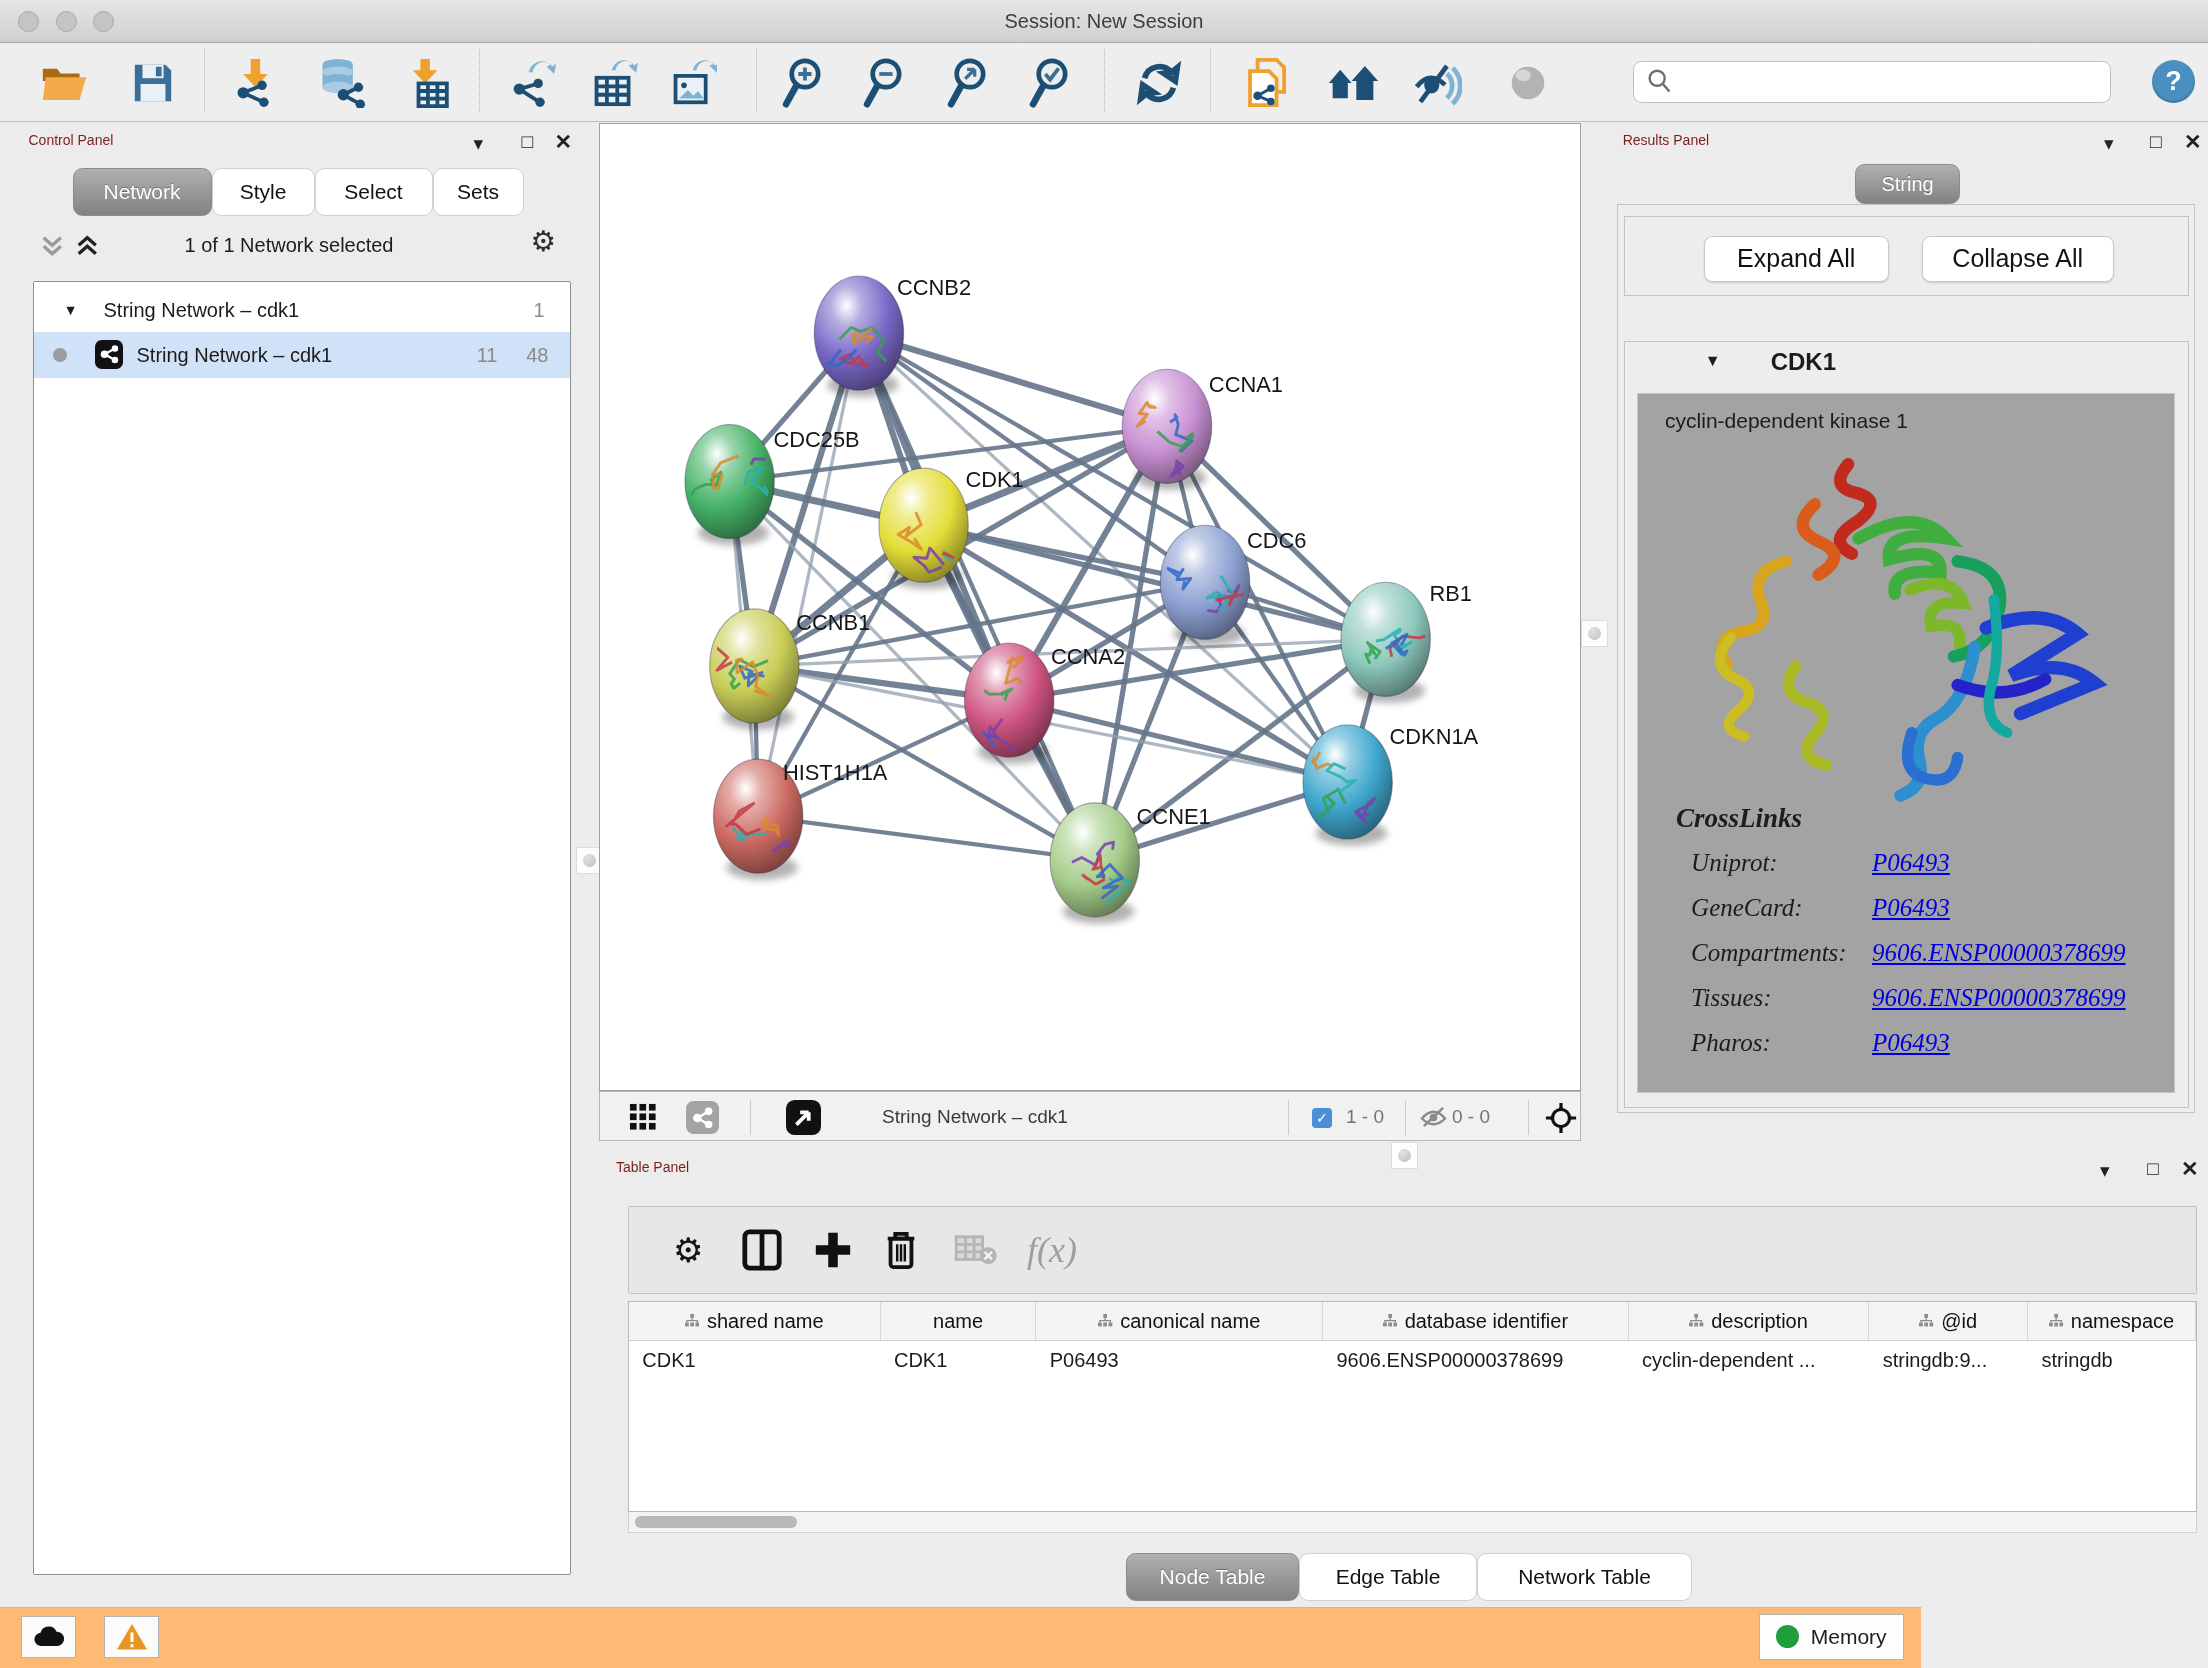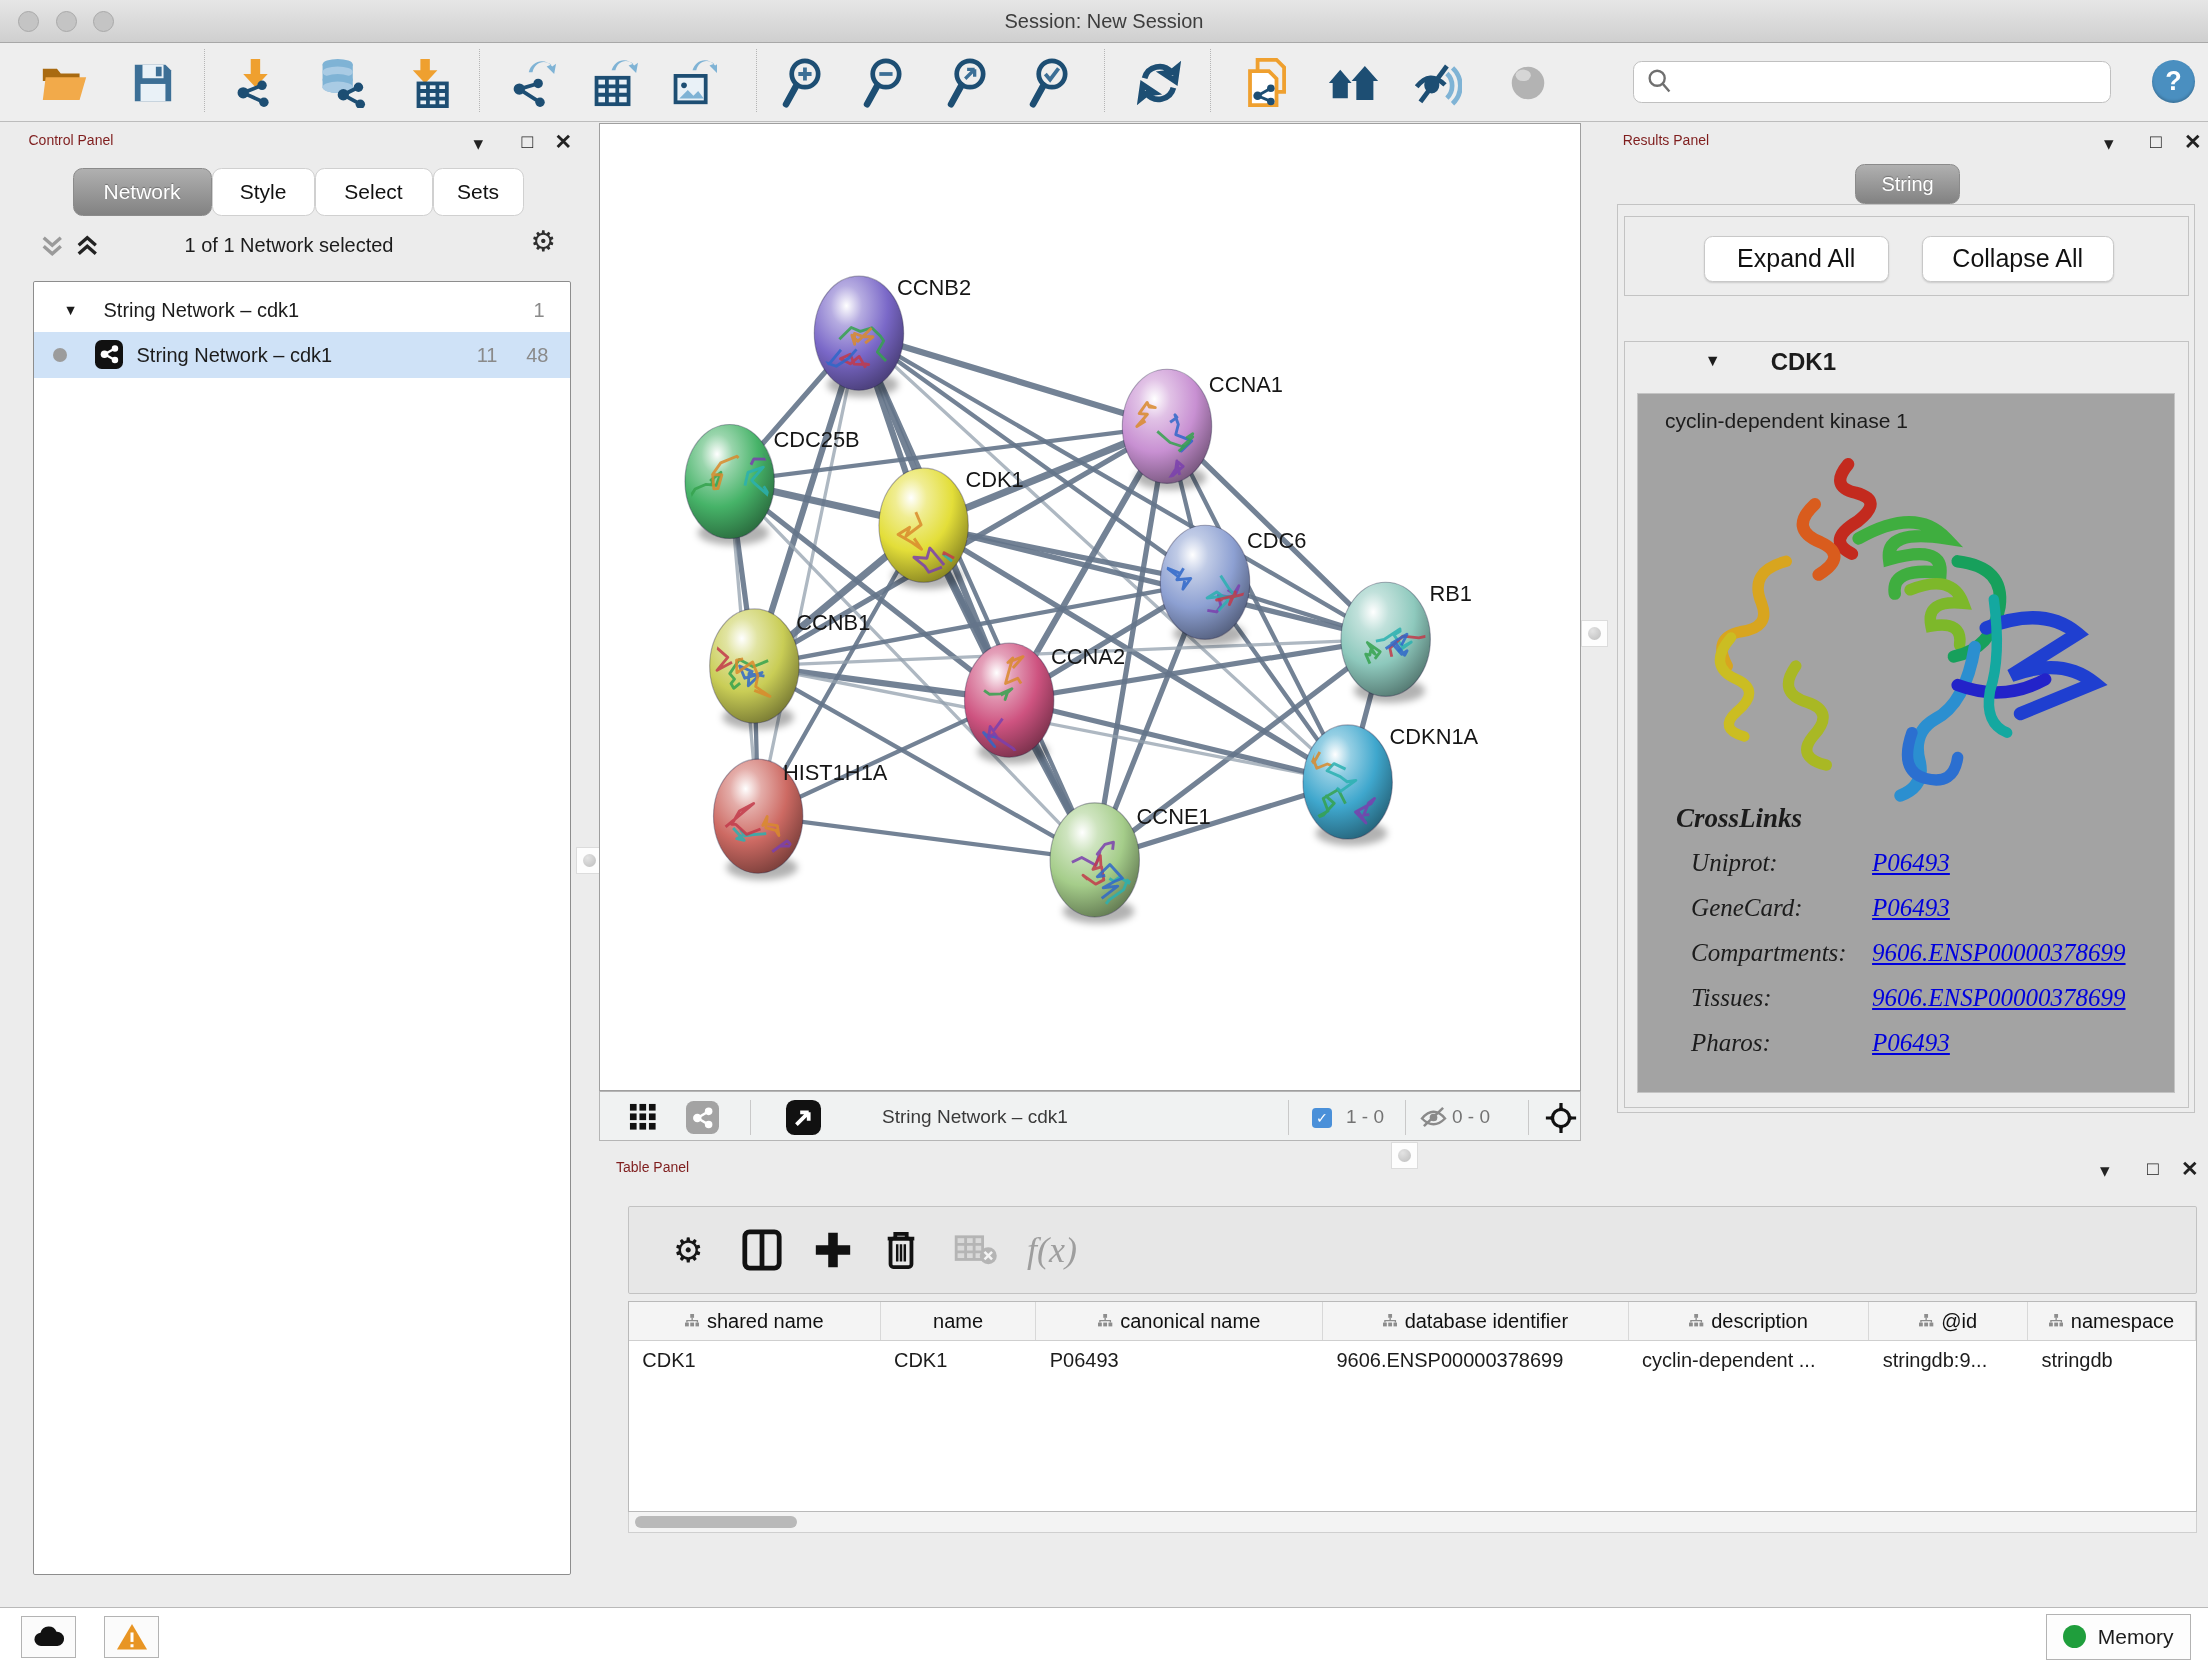--- a/index.html
+++ b/index.html
@@ -86,21 +86,21 @@
   .th{display:flex;align-items:center;justify-content:center;gap:7.6px;font-size:20px;color:#111;
     border-right:1px solid #d8d8d8;box-sizing:border-box;overflow:hidden;white-space:nowrap;}
   .trow{display:flex;height:38px;}
   .td{font-size:20px;padding-left:13.3px;line-height:38px;box-sizing:border-box;overflow:hidden;
     white-space:nowrap;}
   .hscroll{position:absolute;left:628px;top:1512px;width:1569px;height:21px;background:#f3f3f3;
     border:1px solid #cfcfcf;border-top:none;box-sizing:border-box;}
   .hthumb{position:absolute;left:5.7px;top:3.8px;width:162px;height:12.4px;border-radius:6.7px;background:#b9b9b9;}
 
   
-  .statusbar{position:absolute;left:0;top:1607px;width:2208px;height:61px;background:#ffffff;
+  .statusbar{position:absolute;left:0;top:1607px;width:1921px;height:61px;background:#fdba74;
     border-top:1px solid #b9b9b9;}
   .sq-btn{position:absolute;top:7.6px;width:55px;height:42px;background:#fbfbfb;border:1.9px solid #b3b3b3;
     box-sizing:border-box;display:flex;align-items:center;justify-content:center;cursor:pointer;}
   .memory-btn{position:absolute;right:17px;top:5.7px;width:145px;height:46px;background:#fdfdfd;
     border:1.9px solid #b3b3b3;box-sizing:border-box;display:flex;align-items:center;gap:11.4px;
     justify-content:center;font-size:21px;cursor:pointer;}
   .memdot{width:23px;height:23px;border-radius:50%;background:#1f9e3c;}
 
   svg{display:block;}
   .mini-net{flex:0 0 auto;}
@@ -826,20 +826,21 @@
           <div class="td" style="width: 241px;">cyclin-dependent ...</div>
           <div class="td" style="width: 159px;">stringdb:9...</div>
           <div class="td" style="width: 168px;">stringdb</div>
         </div>
       </div>
   </div>
   <div class="hscroll">
       <span class="hthumb"></span>
     </div>
 
+  <div class="abs" id="tp-tabs" style="left:1126px;top:1553px;height:44px"><span class="tab active" style="width: 173px;">Node Table</span><span class="tab" style="width: 178px;">Edge Table</span><span class="tab" style="width: 215px;">Network Table</span></div>
 
   <div class="statusbar">
     <span class="sq-btn" style="left:21px">
       <svg width="32" height="23" viewBox="0 0 34 24">
           <path d="M9 22 a7 7 0 0 1 -1-14 a9 9 0 0 1 17-1 a6.5 6.5 0 0 1 1 15z" fill="#111"></path>
         </svg>
     </span>
     <span class="sq-btn" style="left:104px">
       <svg width="32" height="28.5" viewBox="0 0 34 30">
           <path d="M17 2 L33 29 H1z" fill="#e89524"></path>

